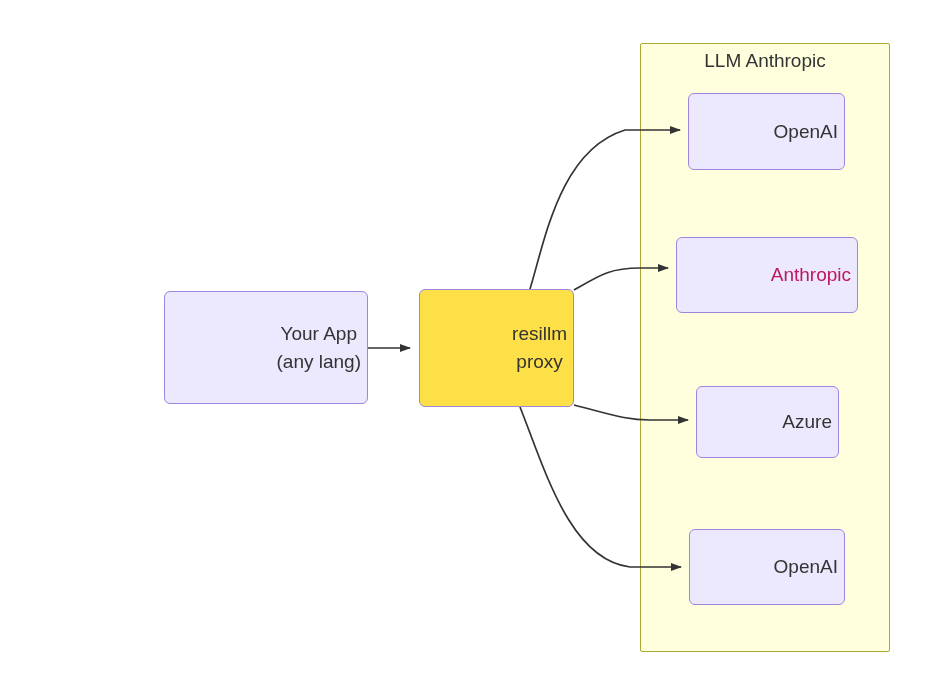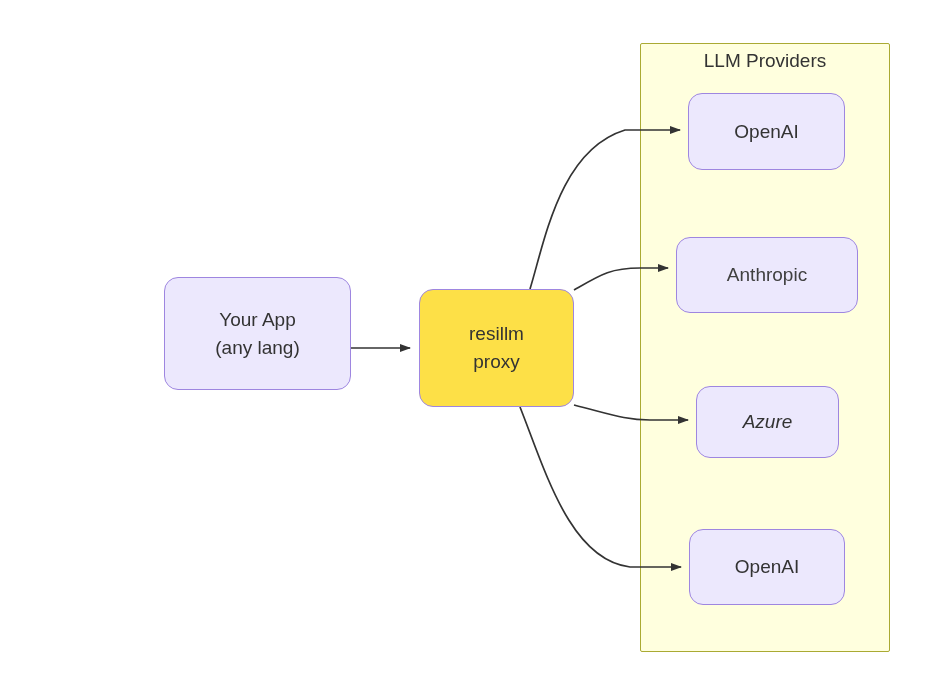--- a/index.html
+++ b/index.html
@@ -41,73 +41,73 @@
     color: #333333;
     font-size: 19px;
     line-height: 22px;
     white-space: nowrap;
   }
   .node {
     position: absolute;
     box-sizing: border-box;
     background: #ece8fd;
     border: 1.6px solid #9e86e0;
-    border-radius: 14px;
+    border-radius: 6px;
     display: flex;
     align-items: center;
-    justify-content: center;
+    justify-content: flex-end;
     text-align: center;
   }
   .node-label {
     color: #333333;
     font-size: 19px;
     line-height: 28px;
     white-space: pre-line;
     padding: 0 6px;
   }
 </style>
 </head>
 <body>
 
 <div id="diagram-root">
 
   <div class="cluster" id="cluster-box" style="left: 640px; top: 43px; width: 250px; height: 609px; background: rgb(255, 255, 222); border-color: rgb(170, 170, 51);"></div>
-  <div class="cluster-title" id="cluster-title" style="left: 640px; top: 50px; width: 250px; color: rgb(51, 51, 51);">LLM Providers</div>
+  <div class="cluster-title" id="cluster-title" style="left: 640px; top: 50px; width: 250px; color: rgb(51, 51, 51);">LLM Anthropic</div>
 
   <svg class="edge-layer" id="edge-layer" viewBox="0 0 935 683">
     <defs>
       <marker id="arrowhead" markerWidth="11" markerHeight="8" refX="10" refY="4" orient="auto" markerUnits="userSpaceOnUse">
         <path d="M 0,0 L 11,4 L 0,8 z" fill="#333333"></path>
       </marker>
     </defs>
     <g id="edge-paths">
         <path d="M 351,348 L 410,348" fill="none" stroke="#333333" stroke-width="1.7" marker-end="url(#arrowhead)"></path>
         <path d="M 530,289 C 545,240 560,150 625,130 L 680,130" fill="none" stroke="#333333" stroke-width="1.7" marker-end="url(#arrowhead)"></path>
         <path d="M 574,290 C 600,275 610,268 640,268 L 668,268" fill="none" stroke="#333333" stroke-width="1.7" marker-end="url(#arrowhead)"></path>
         <path d="M 574,405 C 610,414 625,420 650,420 L 688,420" fill="none" stroke="#333333" stroke-width="1.7" marker-end="url(#arrowhead)"></path>
         <path d="M 520,407 C 545,470 570,560 630,567 L 681,567" fill="none" stroke="#333333" stroke-width="1.7" marker-end="url(#arrowhead)"></path>
       </g>
   </svg>
 
   <div id="node-layer">
-      <div class="node" style="left: 164px; top: 277px; width: 187px; height: 113px; background: rgb(236, 232, 253); border-color: rgb(158, 134, 224);">
+      <div class="node" style="left: 164px; top: 291px; width: 204px; height: 113px; background: rgb(236, 232, 253); border-color: rgb(158, 134, 224);">
         <span class="node-label" style="color: rgb(51, 51, 51);">Your App
 (any lang)</span>
       </div>
       <div class="node" style="left: 419px; top: 289px; width: 155px; height: 118px; background: #fde047; border-color: rgb(158, 134, 224);">
         <span class="node-label" style="color: rgb(51, 51, 51);">resillm
 proxy</span>
       </div>
       <div class="node" style="left: 688px; top: 93px; width: 157px; height: 77px; background: rgb(236, 232, 253); border-color: rgb(158, 134, 224);">
         <span class="node-label" style="color: rgb(51, 51, 51);">OpenAI</span>
       </div>
       <div class="node" style="left: 676px; top: 237px; width: 182px; height: 76px; background: rgb(236, 232, 253); border-color: rgb(158, 134, 224);">
-        <span class="node-label" style="color: #404040;">Anthropic</span>
+        <span class="node-label" style="color: #be185d;">Anthropic</span>
       </div>
-      <div class="node" style="left: 696px; top: 386px; width: 143px; height: 72px; background: rgb(236, 232, 253); border-color: rgb(158, 134, 224); font-style: italic;">
+      <div class="node" style="left: 696px; top: 386px; width: 143px; height: 72px; background: rgb(236, 232, 253); border-color: rgb(158, 134, 224);">
         <span class="node-label" style="color: rgb(51, 51, 51);">Azure</span>
       </div>
       <div class="node" style="left: 689px; top: 529px; width: 156px; height: 76px; background: rgb(236, 232, 253); border-color: rgb(158, 134, 224);">
         <span class="node-label" style="color: rgb(51, 51, 51);">OpenAI</span>
       </div>
     </div>
 
 </div>
 
 </body></html>

